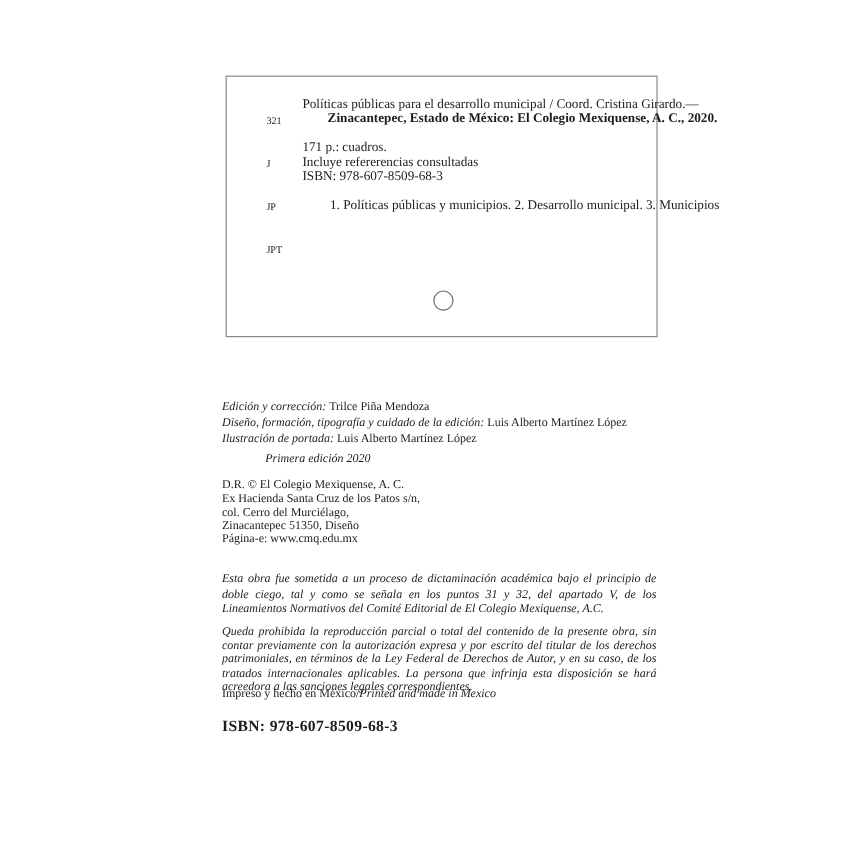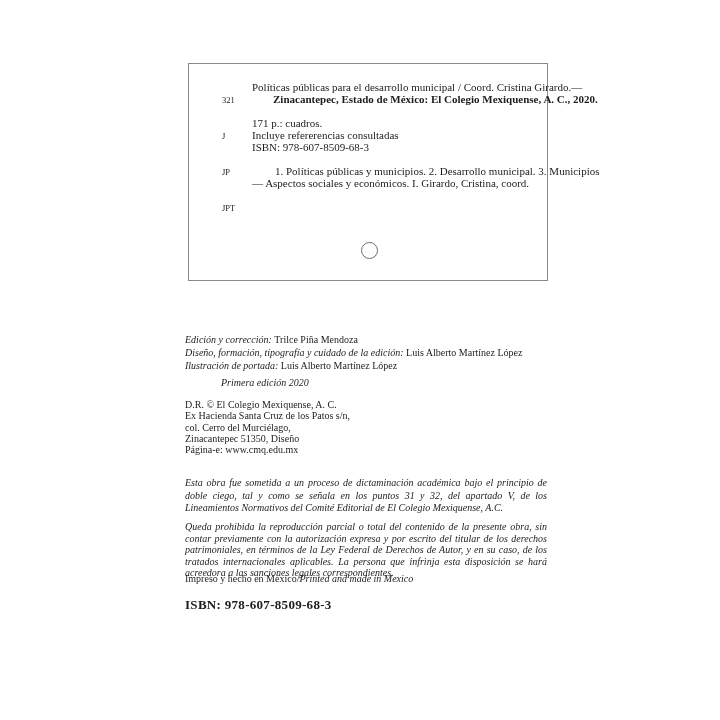--- a/index.html
+++ b/index.html
@@ -102,21 +102,20 @@
     </div>
     <div class="catalog-entries">
       <div class="line">Políticas públicas para el desarrollo municipal / Coord. Cristina Girardo.—</div>
       <div class="line indent1">Zinacantepec, Estado de México: El Colegio Mexiquense, A. C., 2020.</div>
       <div class="blank"></div>
       <div class="line">171 p.: cuadros.</div>
       <div class="line">Incluye refererencias consultadas</div>
       <div class="line">ISBN: 978-607-8509-68-3</div>
       <div class="blank"></div>
       <div class="line indent2">1. Políticas públicas y municipios.  2. Desarrollo municipal.  3. Municipios</div>
-      <div class="line">— Aspectos sociales y económicos.  I. Girardo, Cristina, coord.</div>
     </div>
     <div class="press-circle"></div>
   </div>
 
   <div class="text-col credits">
     <div>
       <span class="label">Edición y corrección: </span><span>Trilce Piña Mendoza</span>
     </div>
     <div>
       <span class="label">Diseño, formación, tipografía y cuidado de la edición: </span><span>Luis Alberto Martínez López</span>

